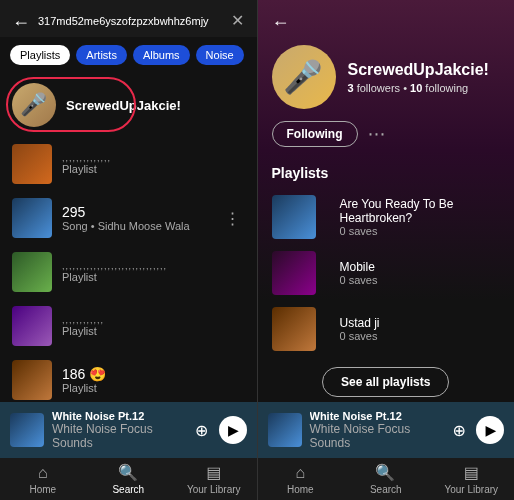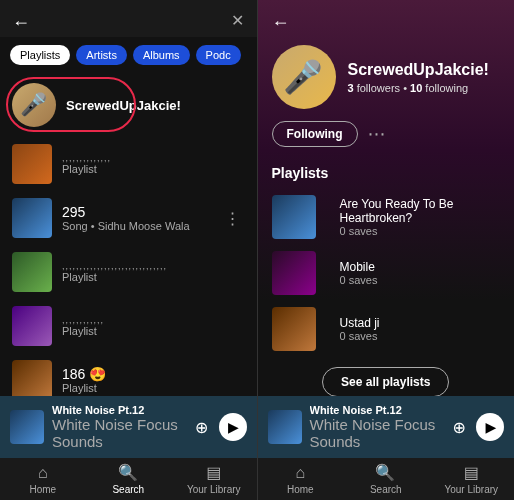--- a/index.html
+++ b/index.html
@@ -227,21 +227,21 @@
       color: #fff;
       font-size: 11px;
       font-weight: 600;
       white-space: nowrap;
       overflow: hidden;
       text-overflow: ellipsis;
     }
 
     .now-sub {
       color: #aaa;
-      font-size: 15px;
+      font-size: 12px;
     }
 
     .now-controls {
       display: flex;
       align-items: center;
       gap: 10px;
       color: #fff;
     }
 
     .now-controls span {
@@ -481,29 +481,30 @@
     }
   </style>
 </head>
 <body>
 
 <div class="left-panel">
 
   <div class="left-header">
     <div class="left-header-left">
       <span class="back-btn">←</span>
+      <span class="header-id">317md52me6yszofzpzxbwhhz6mjy</span>
     </div>
     <span class="close-btn">✕</span>
   </div>
 
   <div class="filter-tabs">
     <button class="filter-tab active">Playlists</button>
     <button class="filter-tab">Artists</button>
     <button class="filter-tab">Albums</button>
-    <button class="filter-tab">Podc</button>
+    <button class="filter-tab">Noise</button>
   </div>
 
   <div class="profile-section">
     <div class="profile-avatar">🎤</div>
     <div class="profile-info">
       <div class="profile-name">ScrewedUpJakcie!</div>
     </div>
     <div class="profile-highlight"></div>
   </div>
 

